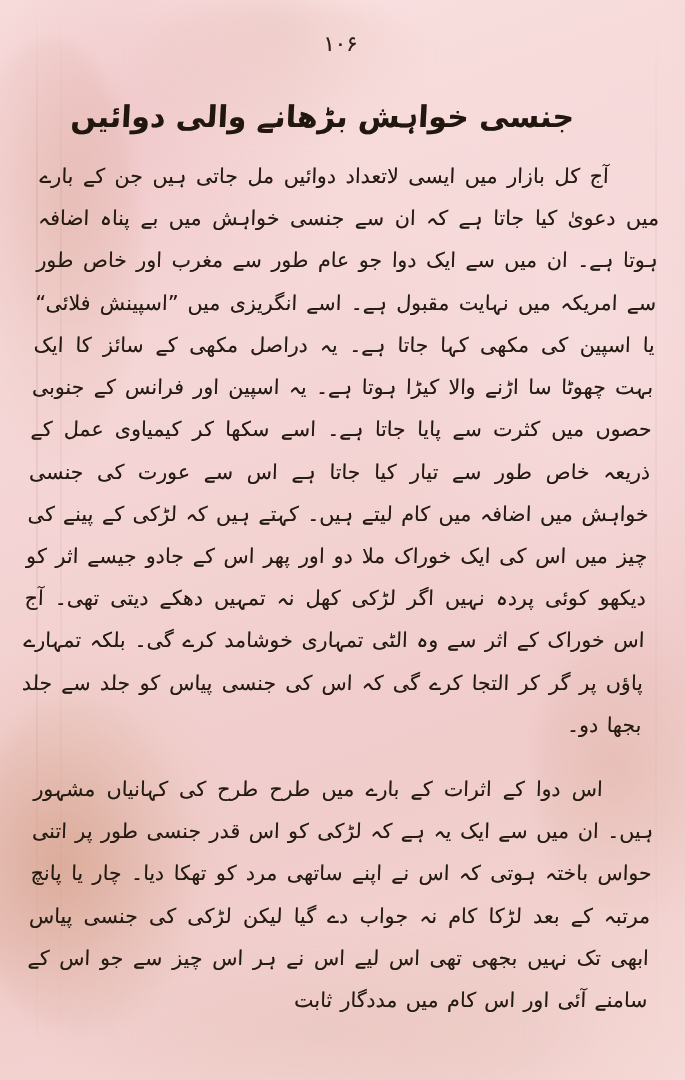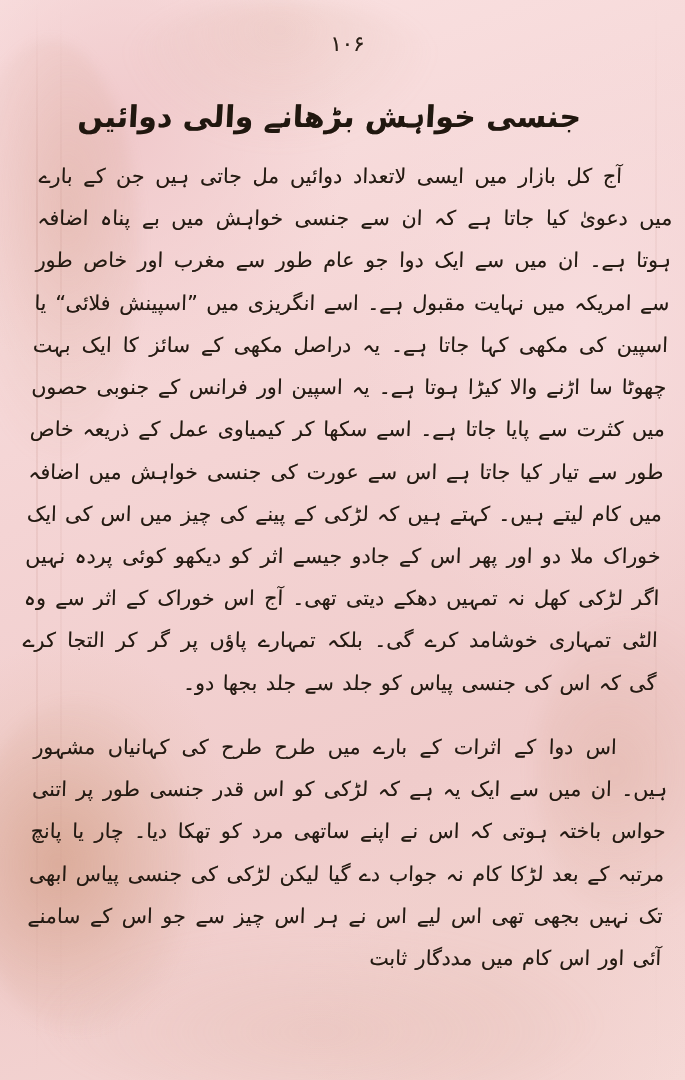--- a/index.html
+++ b/index.html
@@ -62,21 +62,21 @@
     background: linear-gradient(to bottom, rgba(180,120,110,0) 0%, rgba(180,120,110,0.18) 20%, rgba(180,120,110,0.10) 70%, rgba(180,120,110,0) 100%);
     pointer-events: none;
   }
   .fold-1 { left: 36px; }
   .fold-2 { left: 60px; opacity: .6; }
   .fold-3 { right: 28px; opacity: .5; }
 
   .content {
     position: relative;
     z-index: 3;
-    padding: 26px 20px 0 30px;
+    padding: 26px 34px 0 30px;
     direction: rtl;
     text-align: right;
   }
 
   .page-number {
     text-align: center;
     font-family: "DejaVu Sans", sans-serif;
     font-size: 21px;
     color: #2b2118;
     letter-spacing: 1px;

